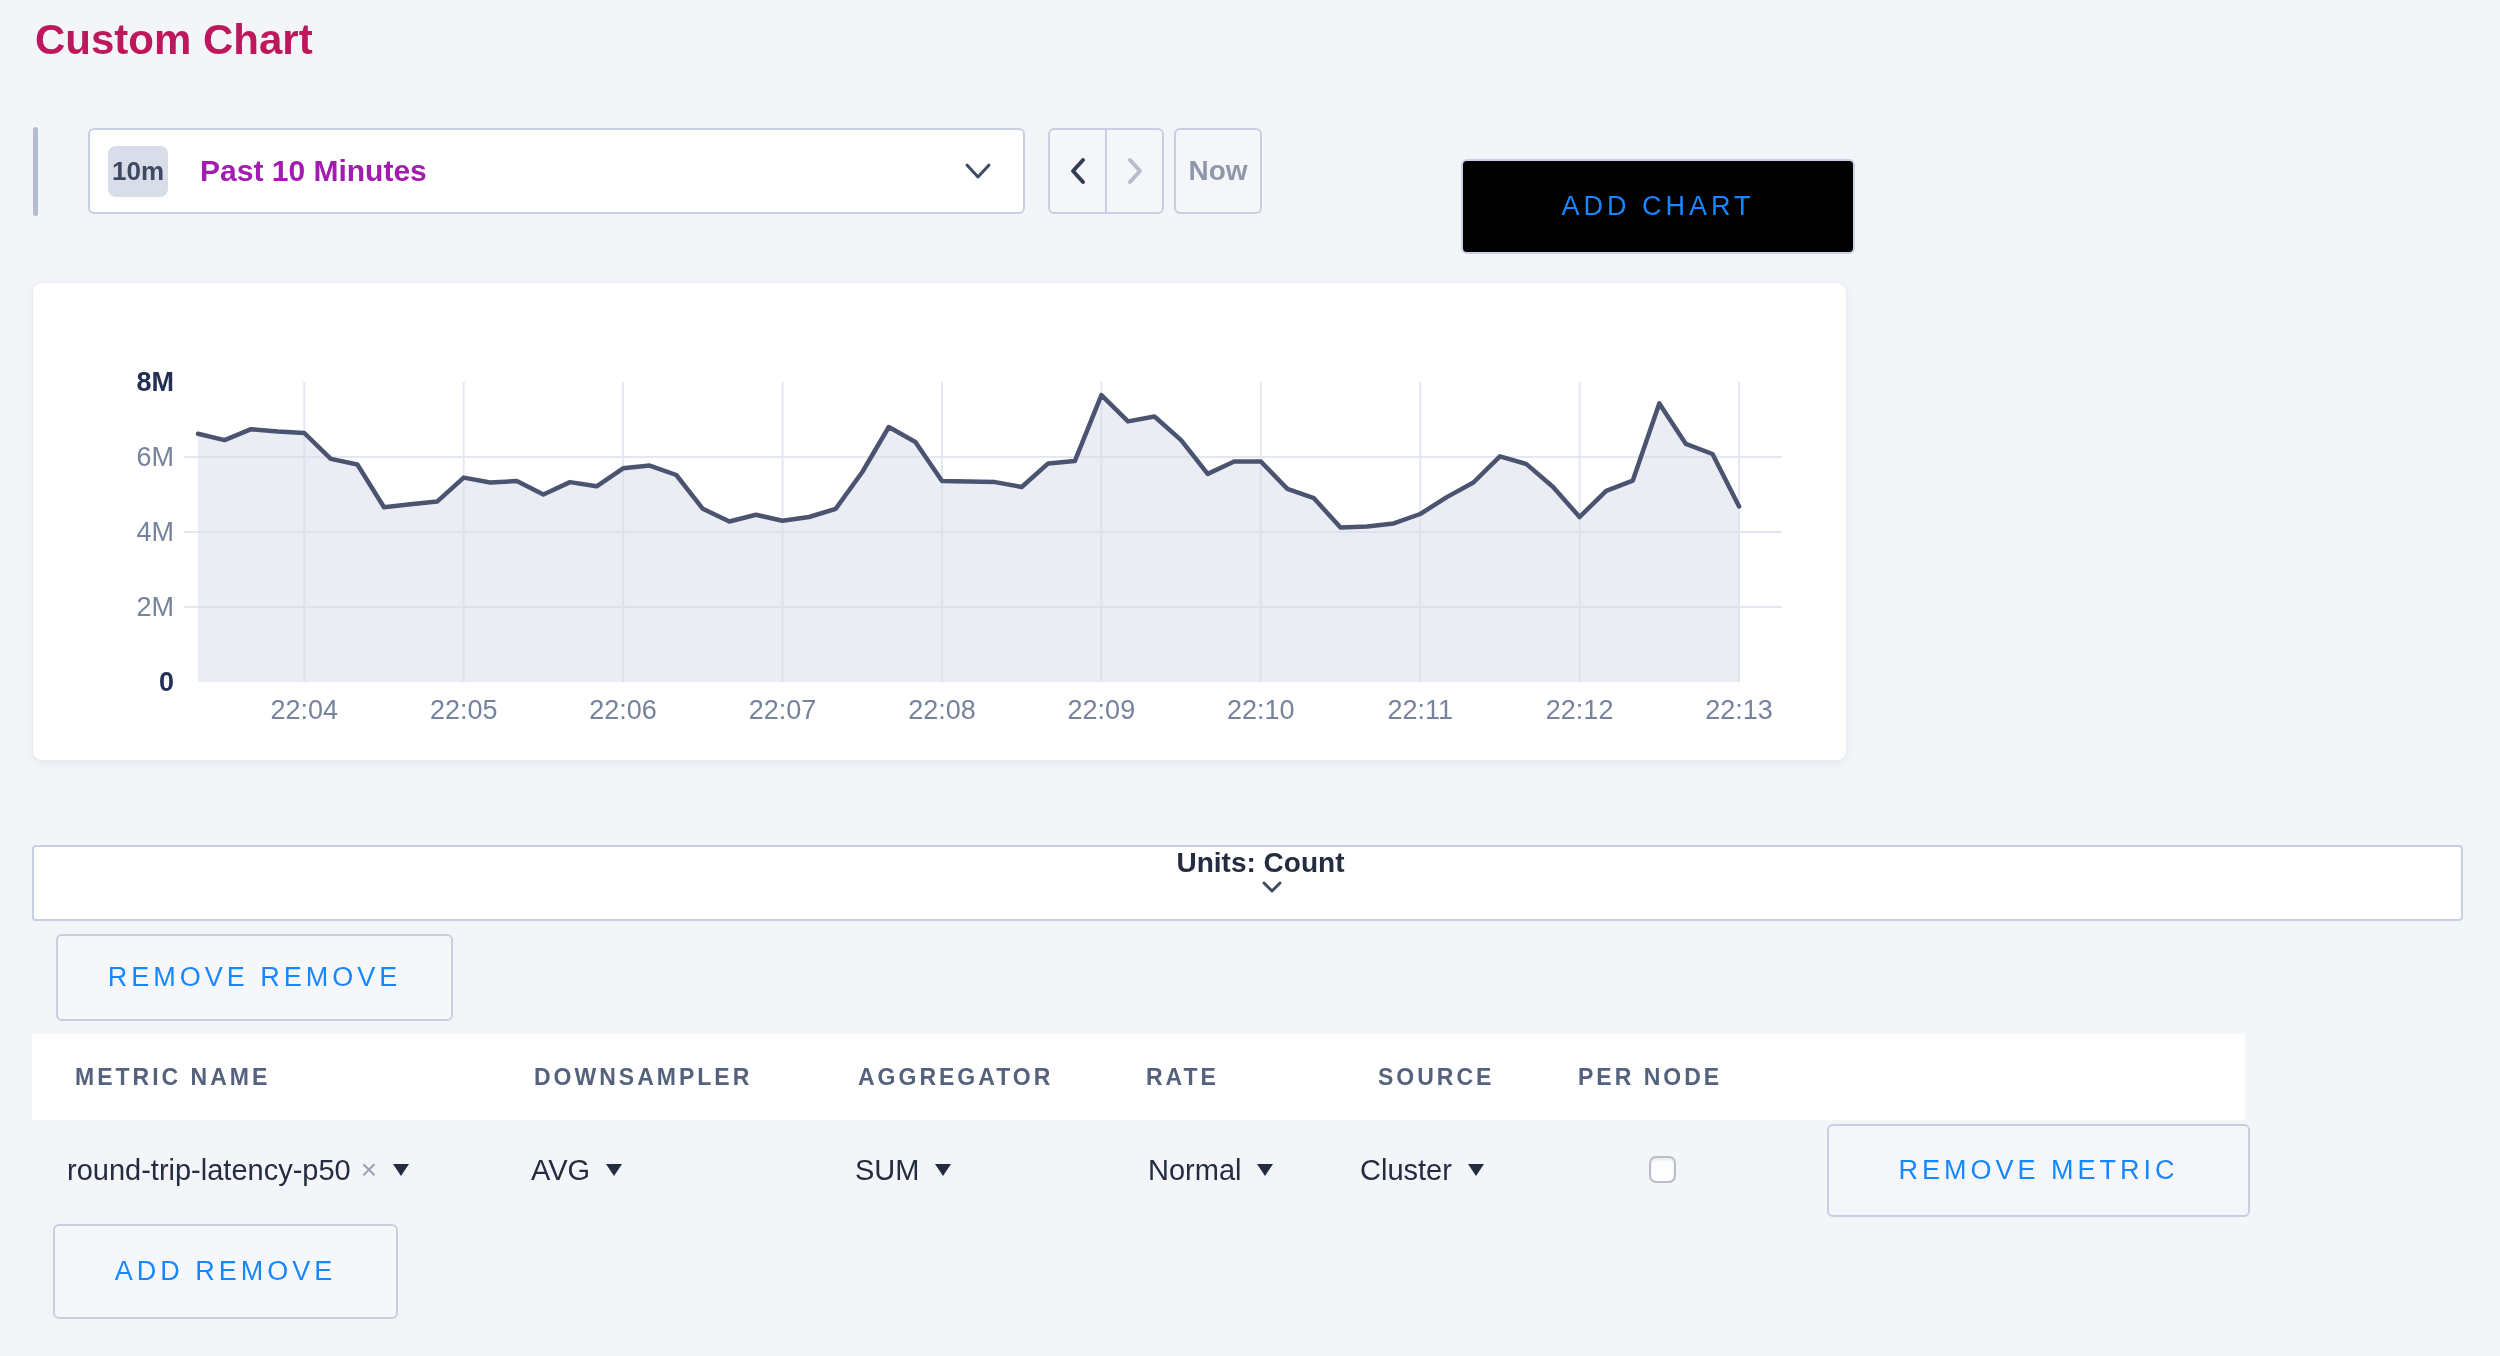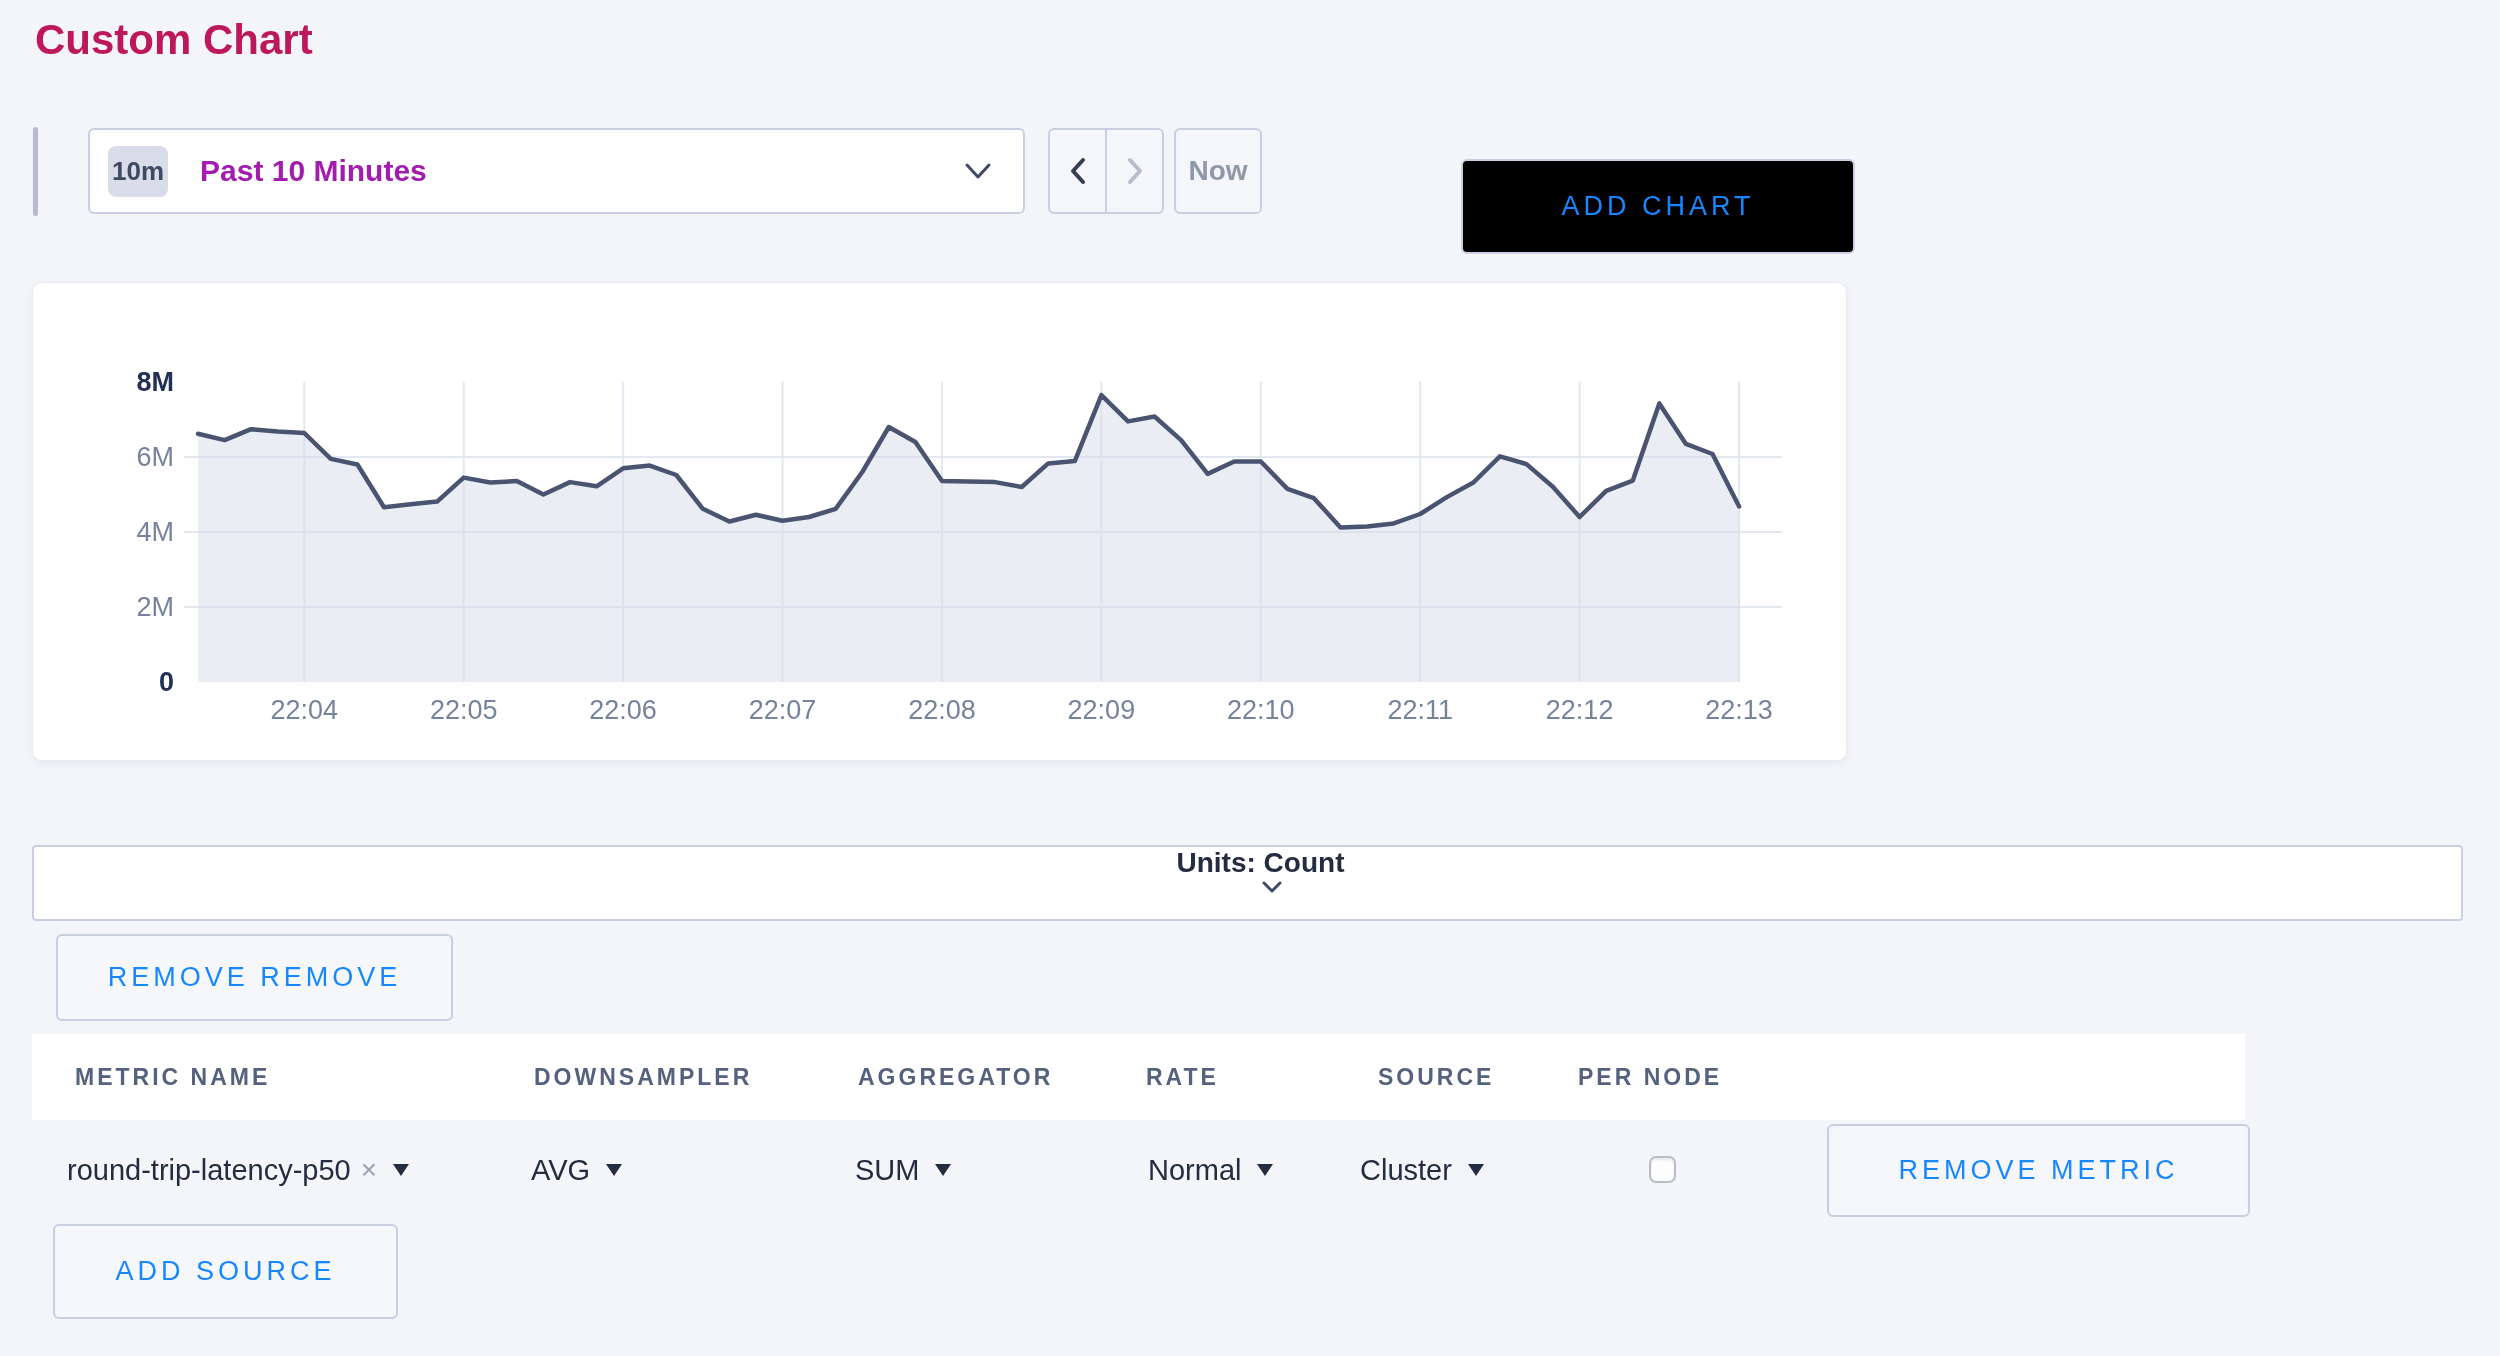--- a/index.html
+++ b/index.html
@@ -239,13 +239,13 @@
     <span class="caret"></span>
   </div>
   <div class="cell" style="left:1360px">
     <span>Cluster</span>
     <span class="caret"></span>
   </div>
   <div class="checkbox"></div>
   <div class="blue-btn remove-metric-button">REMOVE METRIC</div>
 </div>
 
-<div class="abs blue-btn add-metric-button">ADD SOURCE</div>
+<div class="abs blue-btn add-metric-button">ADD REMOVE</div>
 
 </body></html>

